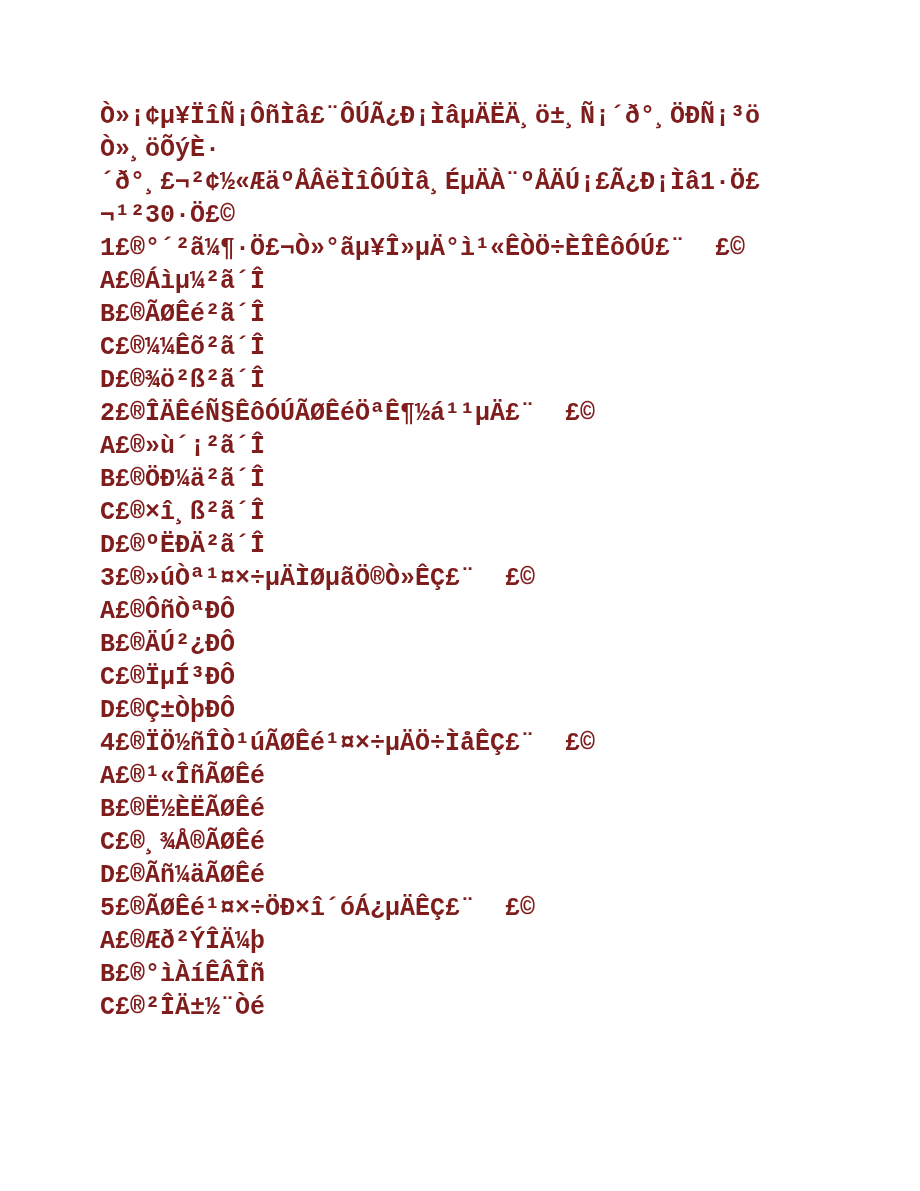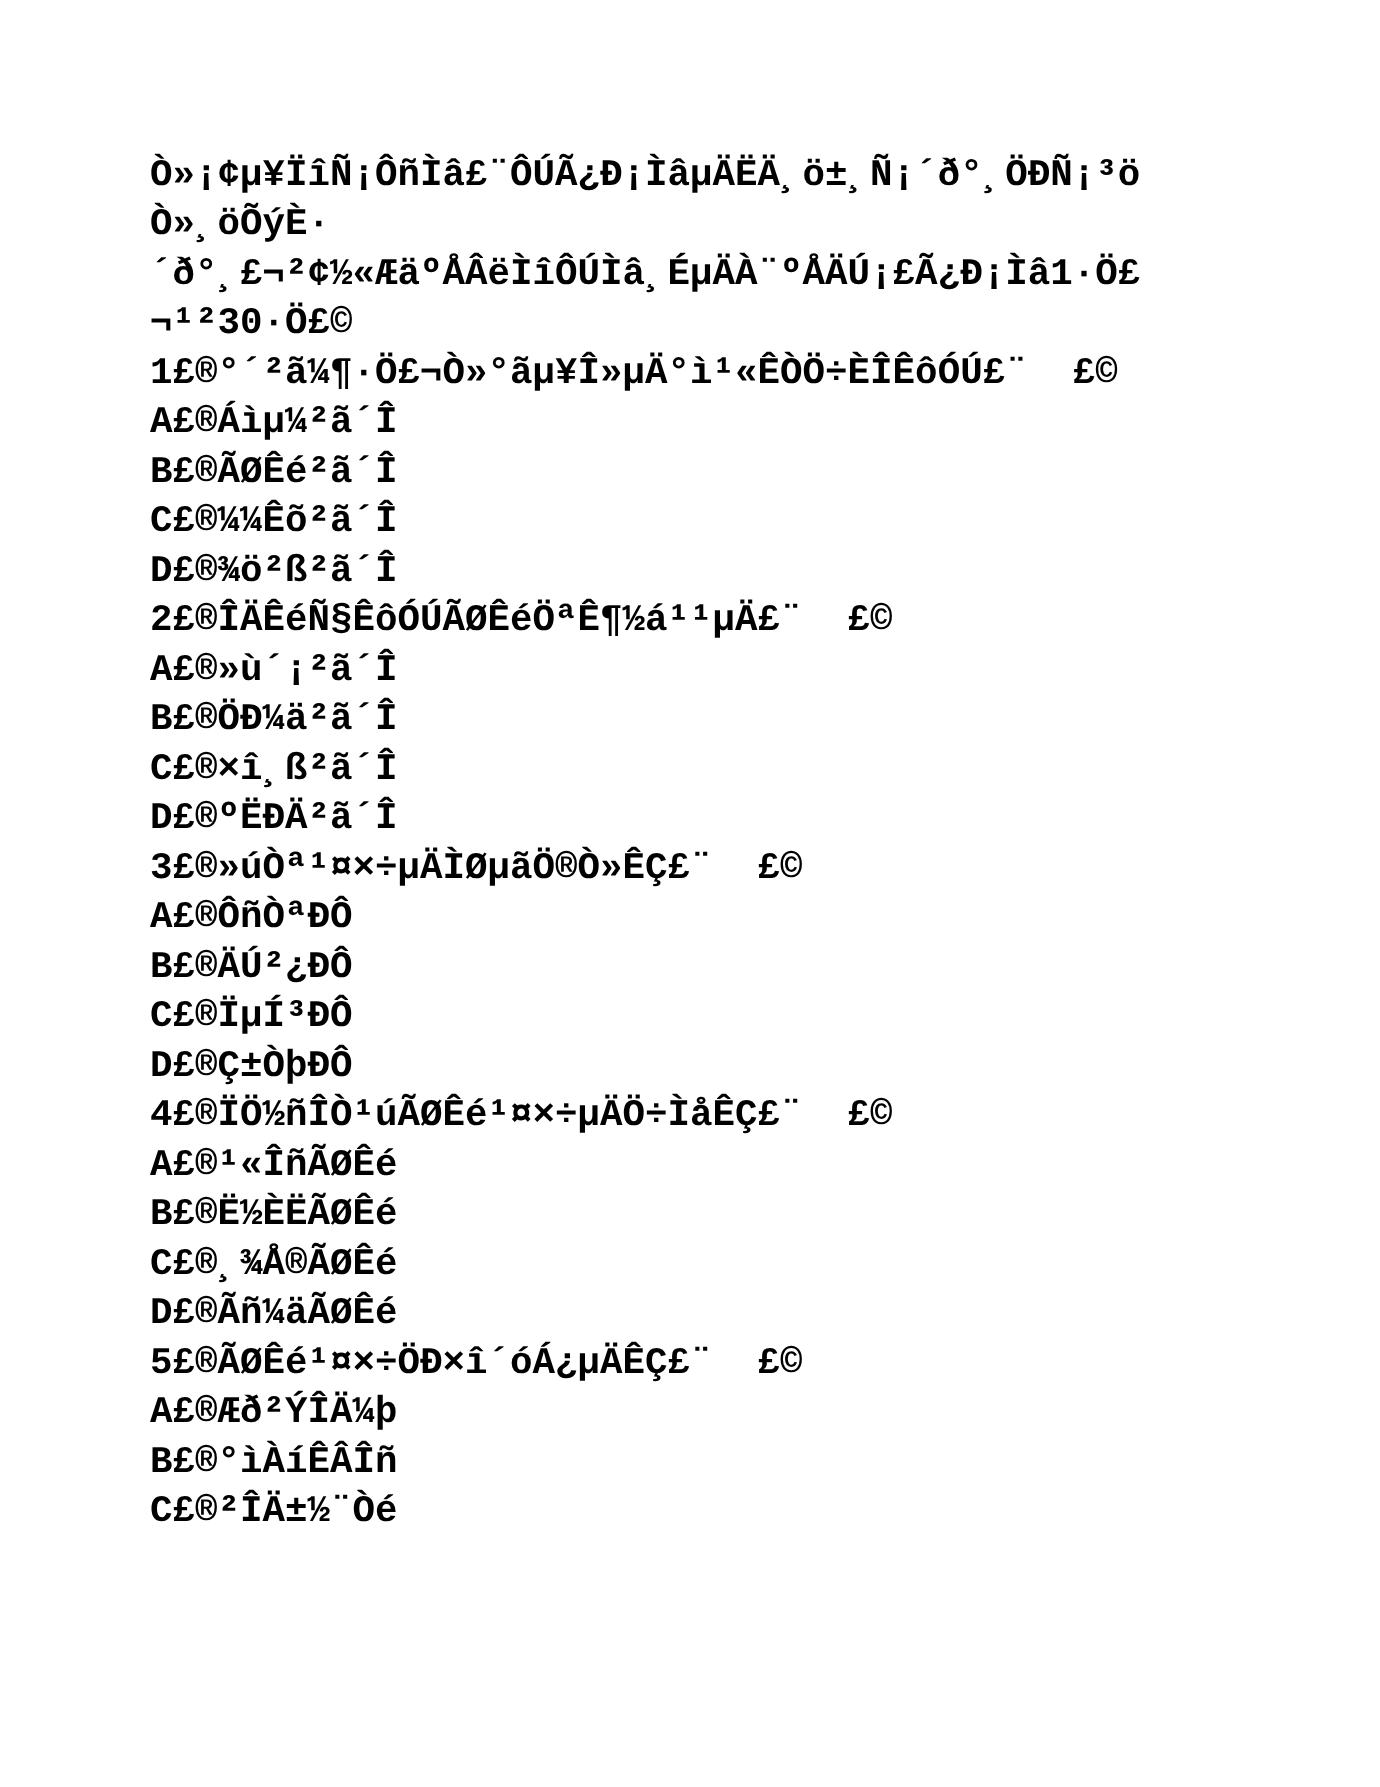--- a/index.html
+++ b/index.html
@@ -9,21 +9,21 @@
     width: 920px;
   }
   .page {
     box-sizing: border-box;
     width: 860px;
     min-height: 1191px;
     padding: 100px 90px 100px 100px;
     font-family: "Courier New", Courier, monospace;
     font-size: 25px;
     line-height: 1.32;
-    color: #000000;
+    color: #7f1d1d;
     font-weight: bold;
     white-space: pre-wrap;
     word-break: break-word;
   }
 </style>
 </head>
 <body>
 
 <div class="page"><span>Ò»¡¢µ¥ÏîÑ¡ÔñÌâ£¨ÔÚÃ¿Ð¡ÌâµÄËÄ¸ö±¸Ñ¡´ð°¸ÖÐÑ¡³öÒ»¸öÕýÈ·´ð°¸£¬²¢½«ÆäºÅÂëÌîÔÚÌâ¸ÉµÄÀ¨ºÅÄÚ¡£Ã¿Ð¡Ìâ1·Ö£¬¹²30·Ö£©</span>
 <span>1£®°´²ã¼¶·Ö£¬Ò»°ãµ¥Î»µÄ°ì¹«ÊÒÖ÷ÈÎÊôÓÚ£¨  £©</span>

